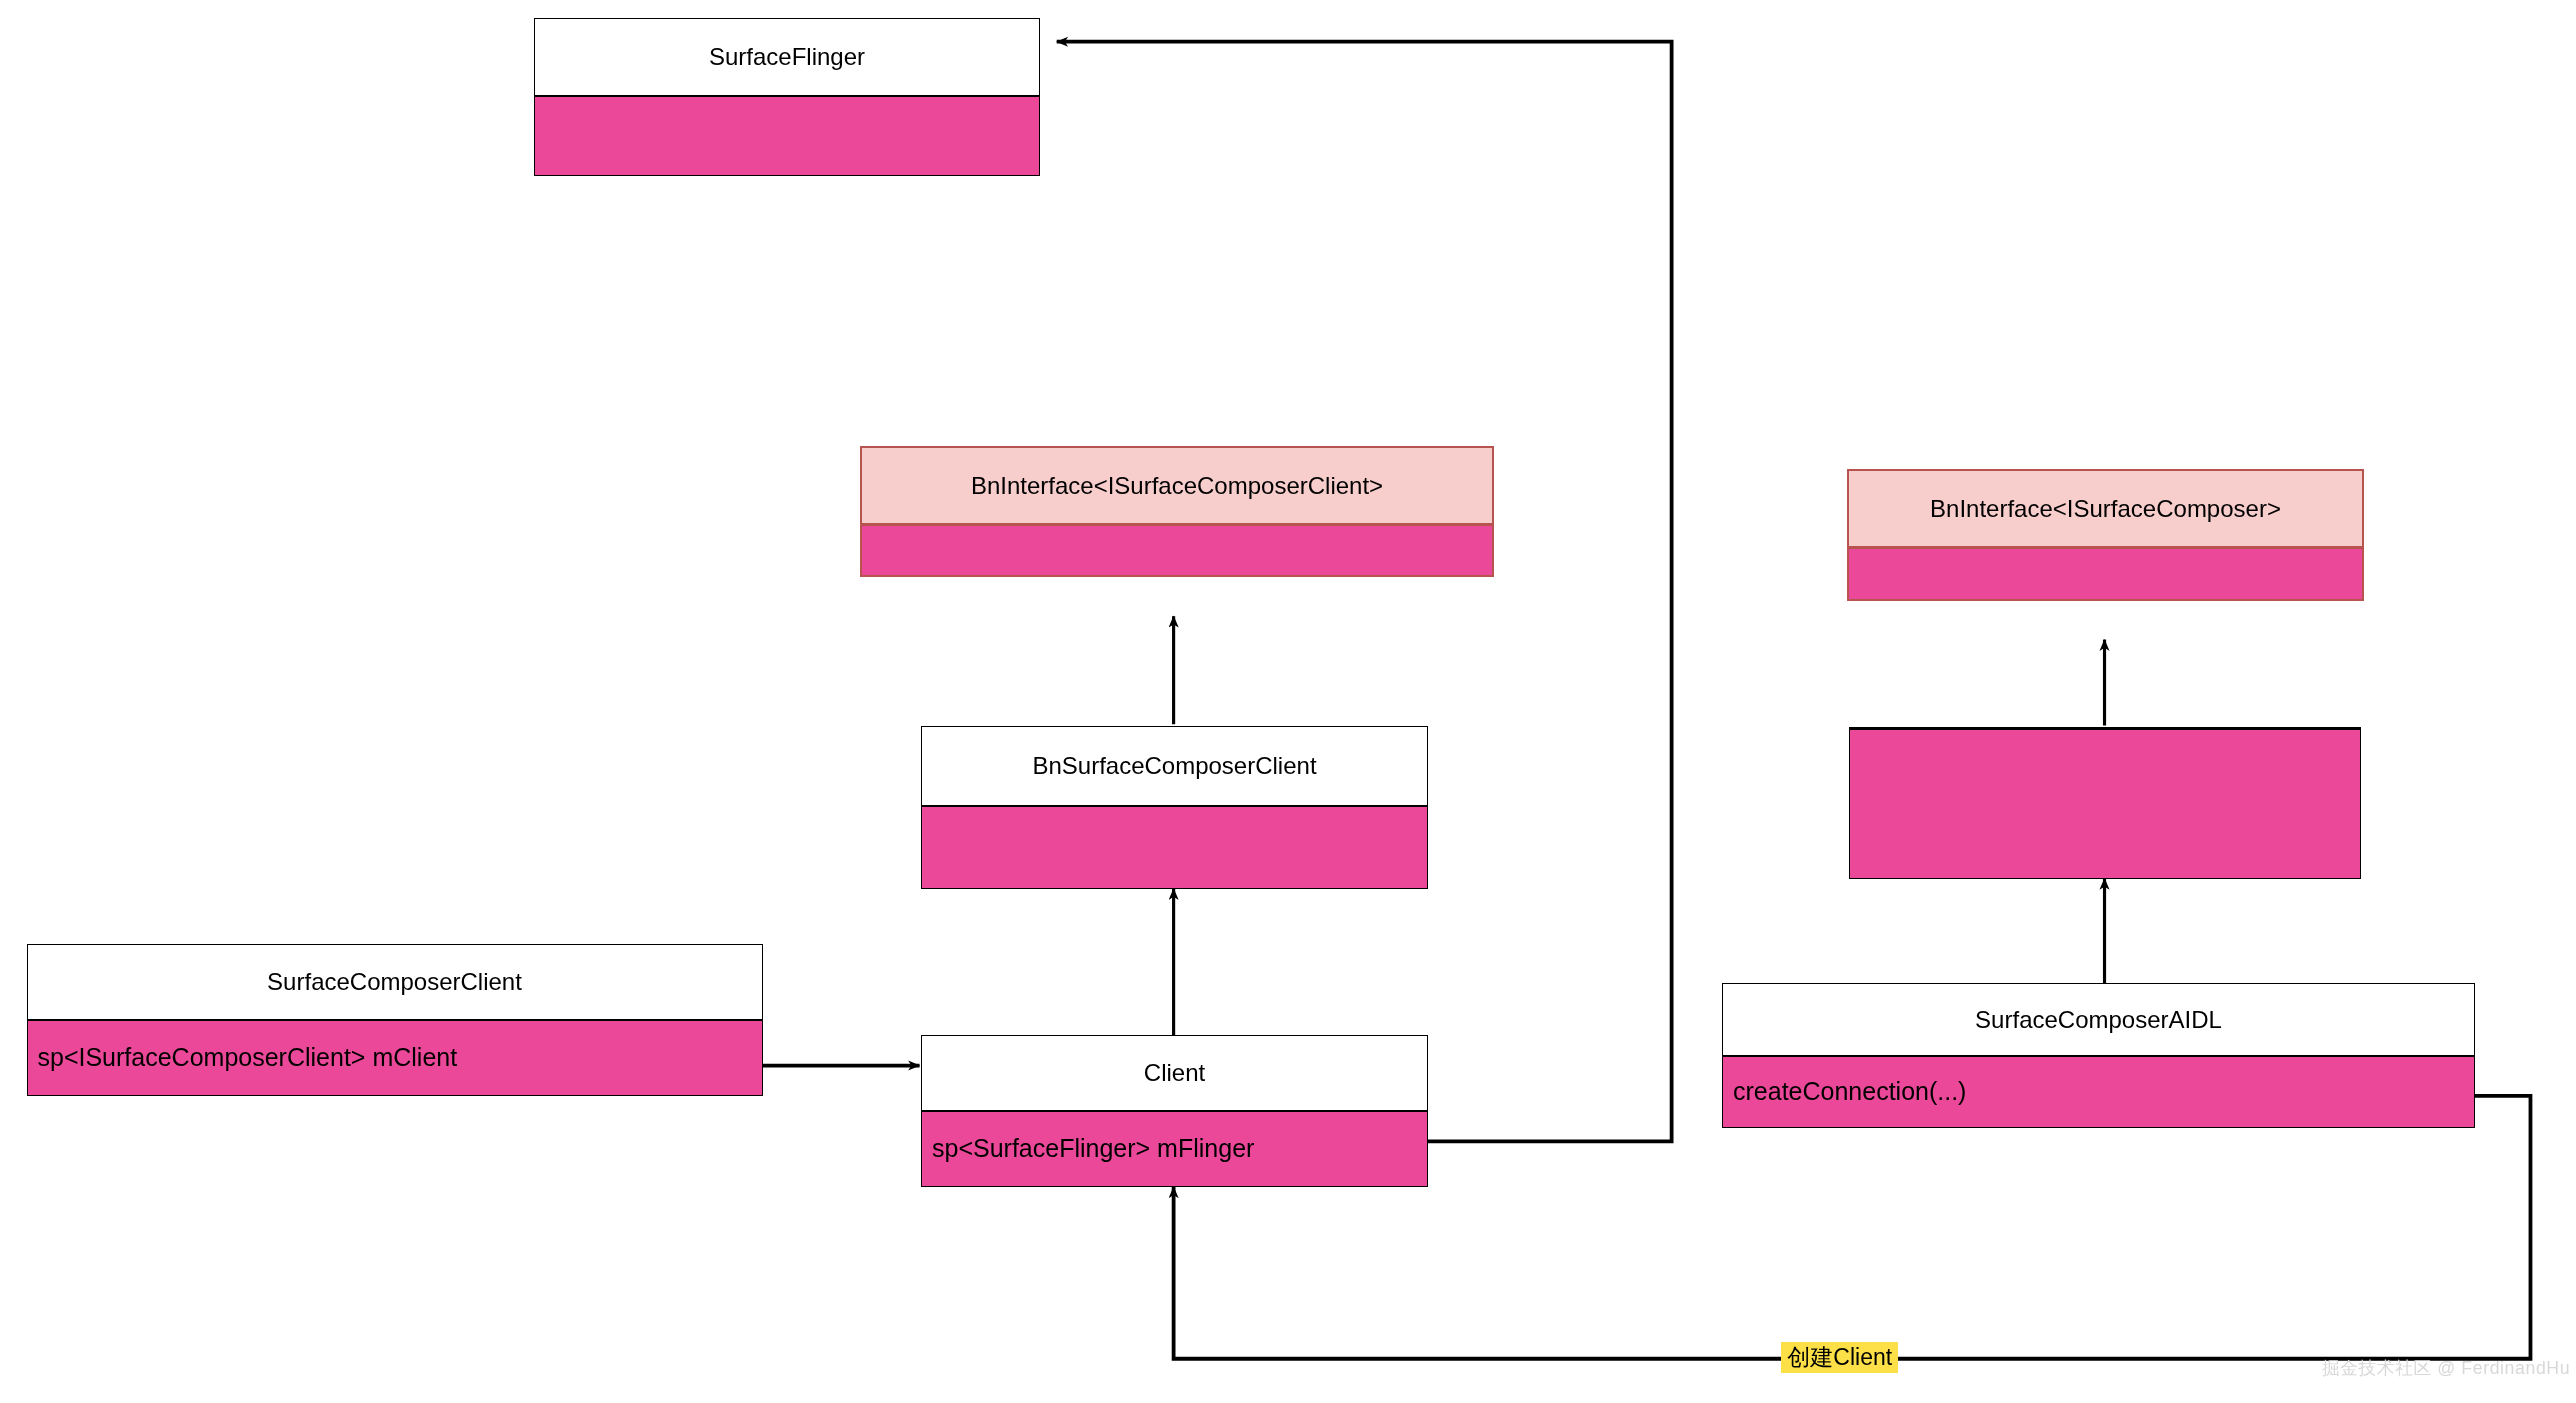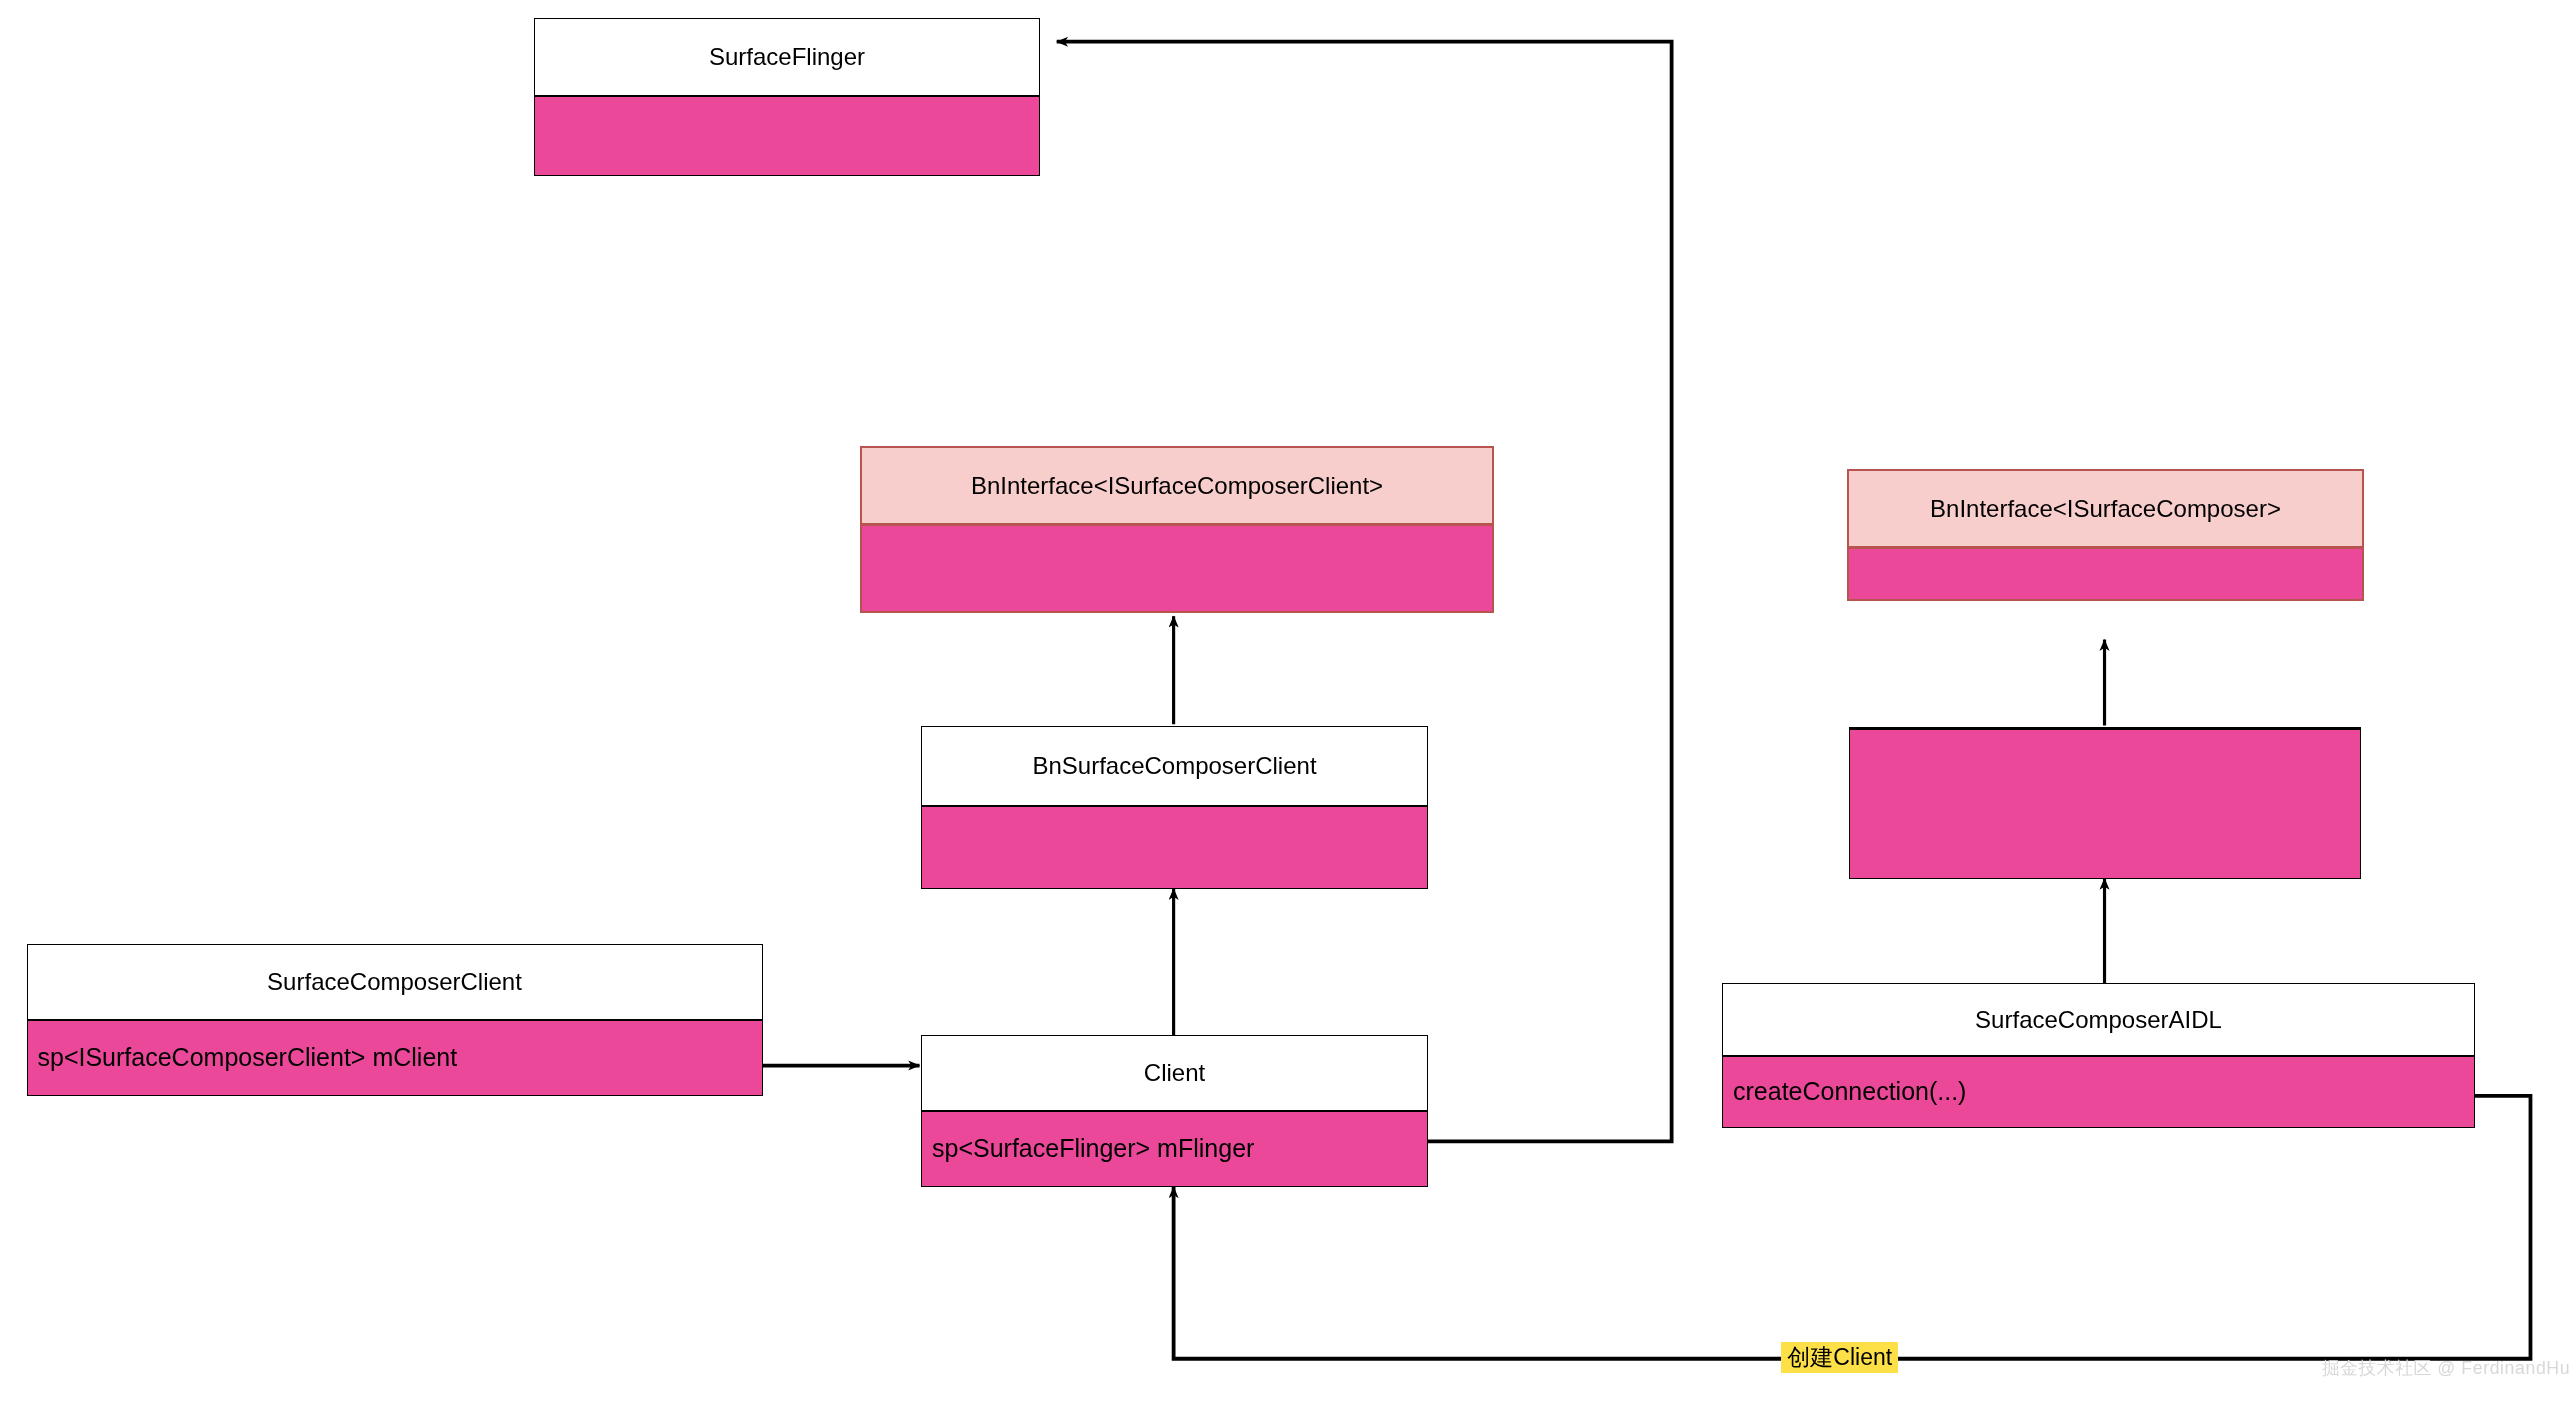--- a/index.html
+++ b/index.html
@@ -140,21 +140,21 @@
       <path d="M 3916,1734 L 4004,1734 L 4004,2150 L 1857,2150 L 1857,1878" stroke="#000000" stroke-width="6" fill="none" marker-end="url(#arrowFilled)"></path>
     </g>
   </svg>
 
   <div class="uml-class" style="left:534px; top:17.7px; width:506px; height:158px;">
     <div class="uml-title" style="height:76px;">SurfaceFlinger</div>
     <div class="uml-divider"></div>
     <div class="uml-body empty"></div>
   </div>
 
-  <div class="uml-class iface" style="left:860px; top:446px; width:634px; height:167px;">
+  <div class="uml-class iface" style="left:860px; top:446px; width:634px; height:131px;">
     <div class="uml-title" style="height:75px;">BnInterface&lt;ISurfaceComposerClient&gt;</div>
     <div class="uml-divider"></div>
     <div class="uml-body empty"></div>
   </div>
 
   <div class="uml-class iface" style="left:1847px; top:469px; width:517px; height:132px;">
     <div class="uml-title" style="height:75px;">BnInterface&lt;ISurfaceComposer&gt;</div>
     <div class="uml-divider"></div>
     <div class="uml-body empty"></div>
   </div>

